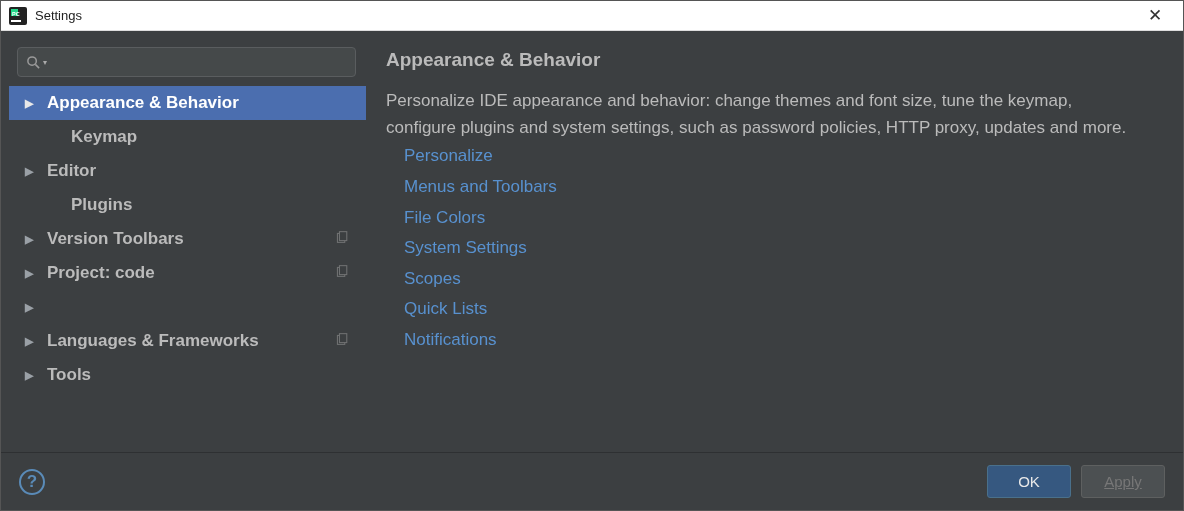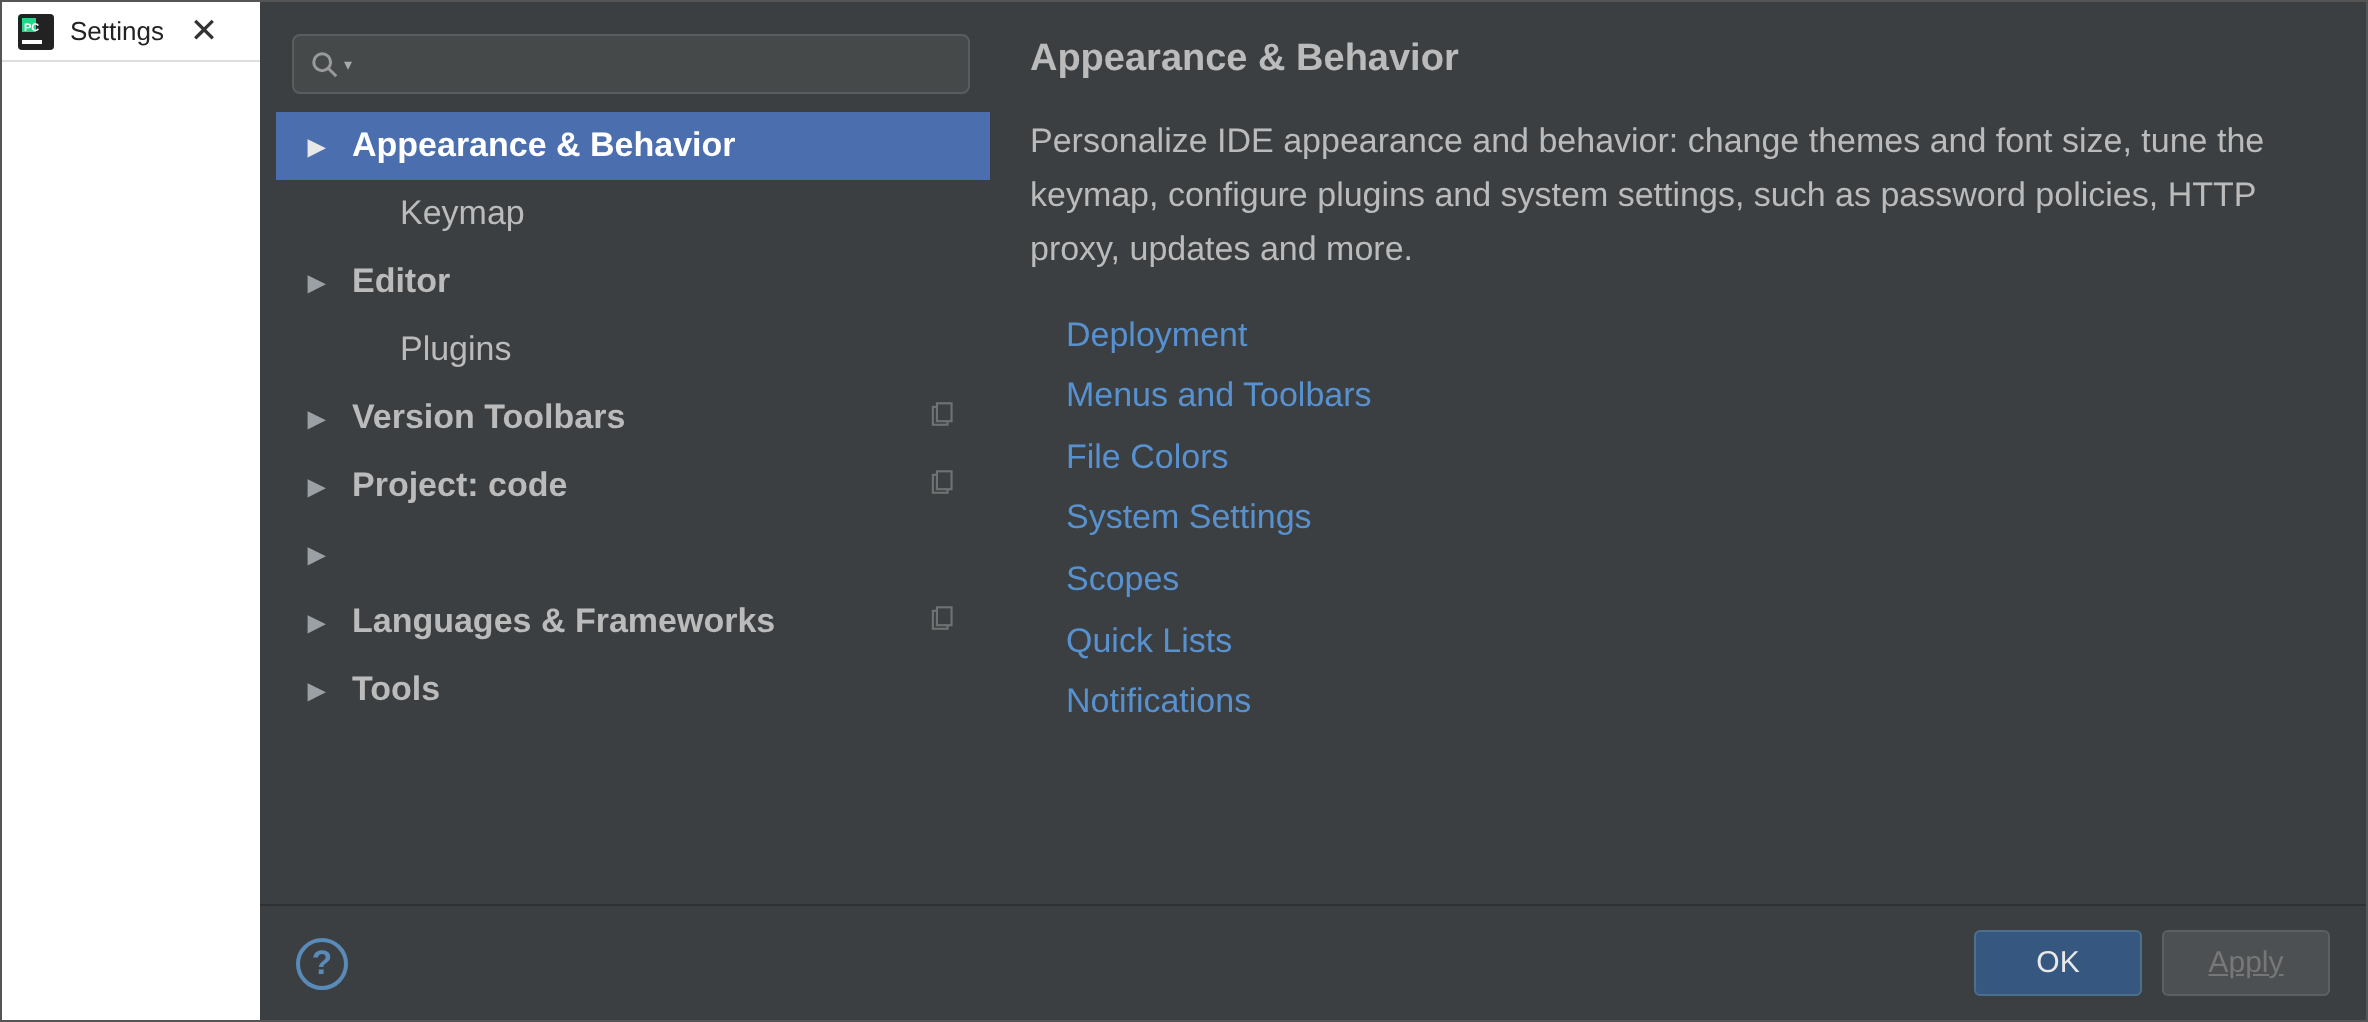--- a/index.html
+++ b/index.html
@@ -7,21 +7,21 @@
       width: 1184px;
       height: 511px;
       font-family: "Segoe UI", Arial, sans-serif;
       background: #fff;
       overflow: hidden;
     }
     .window {
       width: 100%;
       height: 100%;
       display: flex;
-      flex-direction: row;
+      flex-direction: column;
       border: 1px solid #555;
     }
     .titlebar {
       height: 30px;
       background: #fff;
       display: flex;
       align-items: center;
       padding: 0 8px;
       border-bottom: 1px solid #ddd;
     }
@@ -91,21 +91,21 @@
       font-weight: 600;
       cursor: pointer;
       position: relative;
     }
     .tree-item.selected {
       background: #4b6eaf;
       color: #fff;
     }
     .tree-item.child {
       padding-left: 40px;
-      font-weight: 400;
+      font-weight: 700;
     }
     .tree-item .arrow {
       width: 18px;
       display: inline-flex;
       align-items: center;
       justify-content: flex-start;
       margin-right: 4px;
       font-size: 11px;
       color: #9aa0a6;
     }
@@ -124,21 +124,20 @@
     .main h2 {
       font-size: 19px;
       font-weight: 700;
       margin-bottom: 16px;
       color: #bbbbbb;
     }
     .main .desc {
       font-size: 17px;
       line-height: 1.6;
       color: #bbbbbb;
-      margin-bottom: 14px;
       max-width: 760px;
     }
     .main .links a {
       display: block;
       color: #5891cf;
       font-size: 17px;
       line-height: 1.8;
       text-decoration: none;
       cursor: pointer;
       padding-left: 18px;
@@ -263,21 +262,21 @@
               <span class="arrow">▶</span>
               <span>Tools</span>
             </div>
           </div>
       </div>
 
       <div class="main">
         <h2>Appearance &amp; Behavior</h2>
         <p class="desc">Personalize IDE appearance and behavior: change themes and font size, tune the keymap, configure plugins and system settings, such as password policies, HTTP proxy, updates and more.</p>
         <div class="links" id="links">
-            <a>Deployment</a>
+            <a>Personalize</a>
             <a>Menus and Toolbars</a>
             <a>File Colors</a>
             <a>System Settings</a>
             <a>Scopes</a>
             <a>Quick Lists</a>
             <a>Notifications</a>
           </div>
       </div>
     </div>
 

